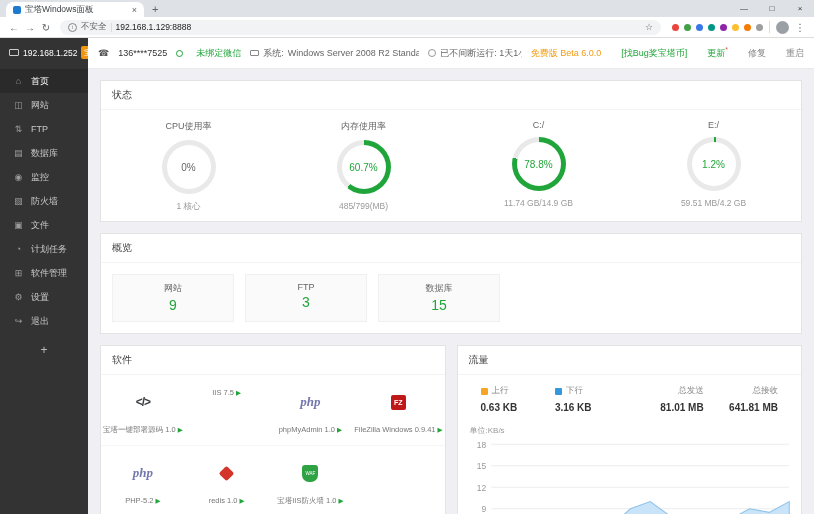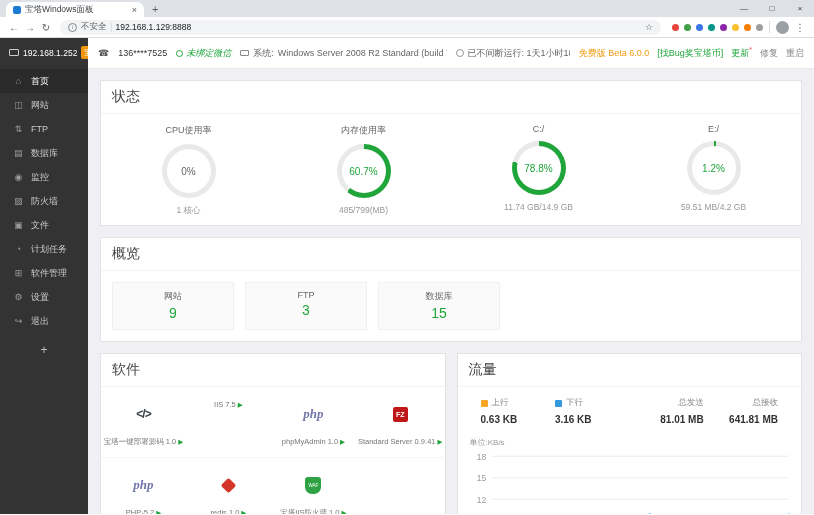--- a/index.html
+++ b/index.html
@@ -43,35 +43,35 @@
                color:#c9c9c9; cursor:pointer; }
   .side-item.active { background:#2a2a2a; color:#fff; }
   .side-ic { width:11px; text-align:center; font-size:9px; color:#9b9b9b; flex:none; }
   .side-add { text-align:center; color:#bbb; font-size:12px; margin-top:10px; cursor:pointer; }
 
   .main { flex:1; display:flex; flex-direction:column; min-width:0; }
   .appheader { height:31px; background:#fff; display:flex; align-items:center; padding:0 10px; font-size:9px;
                color:#666; gap:9px; border-bottom:1px solid #e9e9e9; white-space:nowrap; }
   .ph-ic { font-size:9px; color:#555; }
   .phone { color:#333; }
-  .wechat { color:#20a53a; display:flex; align-items:center; gap:3px; cursor:pointer;font-style:italic; }
+  .wechat { color:#20a53a; display:flex; align-items:center; gap:13px; cursor:pointer; }
   .wc-ic { width:7px; height:7px; border:1px solid #20a53a; border-radius:50%; }
   .sysgroup { display:flex; align-items:center; gap:4px; min-width:0; overflow:hidden; }
   .sys-ic { width:9px; height:6px; border:1px solid #888; border-radius:1px; flex:none; }
   .up-ic { width:8px; height:8px; border:1px solid #999; border-radius:50%; flex:none; }
-  .hdr-right { margin-left:auto; display:flex; align-items:center; gap:8px; }
+  .hdr-right { margin-left:auto; display:flex; align-items:center; gap:20px; }
   .version { color:#f39c12; cursor:pointer; }
   .bug { color:#20a53a; cursor:pointer; }
   .update { color:#20a53a; cursor:pointer; }
   .update sup { color:#e74c3c; font-size:7px; }
   .repair,.restart { color:#888; cursor:pointer; }
 
   .content { flex:1; background:#efeff4; padding:11px 12px; overflow:hidden; }
   .card { background:#fff; border:1px solid #e3e3e3; margin-bottom:11px; }
-  .card-title { font-size:14px; color:#444; padding:7px 11px; border-bottom:1px solid #f3f3f3; }
+  .card-title { font-size:10px; color:#444; padding:7px 11px; border-bottom:1px solid #f3f3f3; }
 
   
   .gauges { display:flex; padding:10px 0 8px; }
   .gauge { flex:1; text-align:center; }
   .gauge-label { font-size:9px; color:#666; margin-bottom:7px; }
   .gauge-ring { width:54px; height:54px; border-radius:50%; margin:0 auto; position:relative; background:#e9e9e9; }
   .gauge-inner { position:absolute; top:5px; left:5px; right:5px; bottom:5px; background:#fff; border-radius:50%;
                  display:flex; align-items:center; justify-content:center; }
   .gauge-val { font-size:10px; color:#20a53a; }
   .gauge-sub { font-size:8.5px; color:#999; margin-top:7px; }
@@ -317,21 +317,21 @@
             <div class="soft-cell">
               <div class="soft-icon">
                   <span class="ic-php">php</span>
                 </div>
               <div class="soft-name"><span>phpMyAdmin 1.0</span><span class="run">▶</span></div>
             </div>
             <div class="soft-cell">
               <div class="soft-icon">
                   <span class="ic-fz">FZ</span>
                 </div>
-              <div class="soft-name"><span>Standard Server 0.9.41</span><span class="run">▶</span></div>
+              <div class="soft-name"><span>FileZilla Windows 0.9.41</span><span class="run">▶</span></div>
             </div>
             <div class="soft-cell">
               <div class="soft-icon">
                   <span class="ic-php">php</span>
                 </div>
               <div class="soft-name"><span>PHP-5.2</span><span class="run">▶</span></div>
             </div>
             <div class="soft-cell">
               <div class="soft-icon">
                   <span class="ic-redis"></span>

